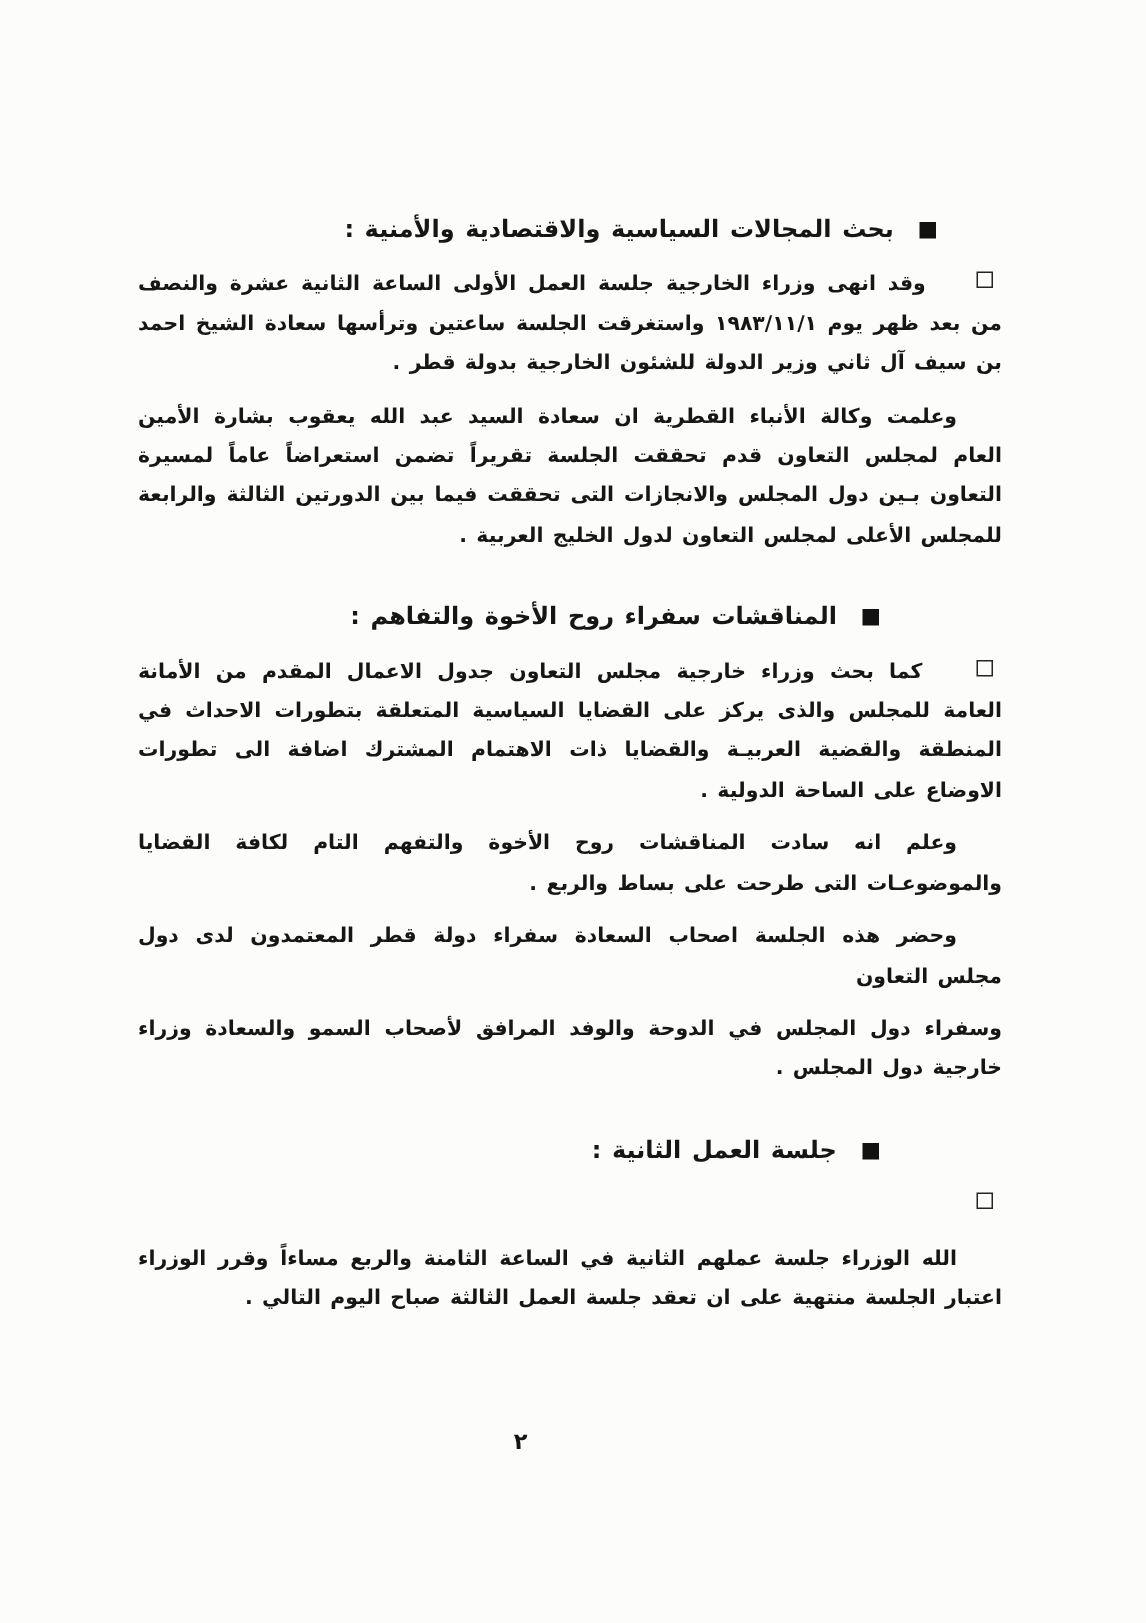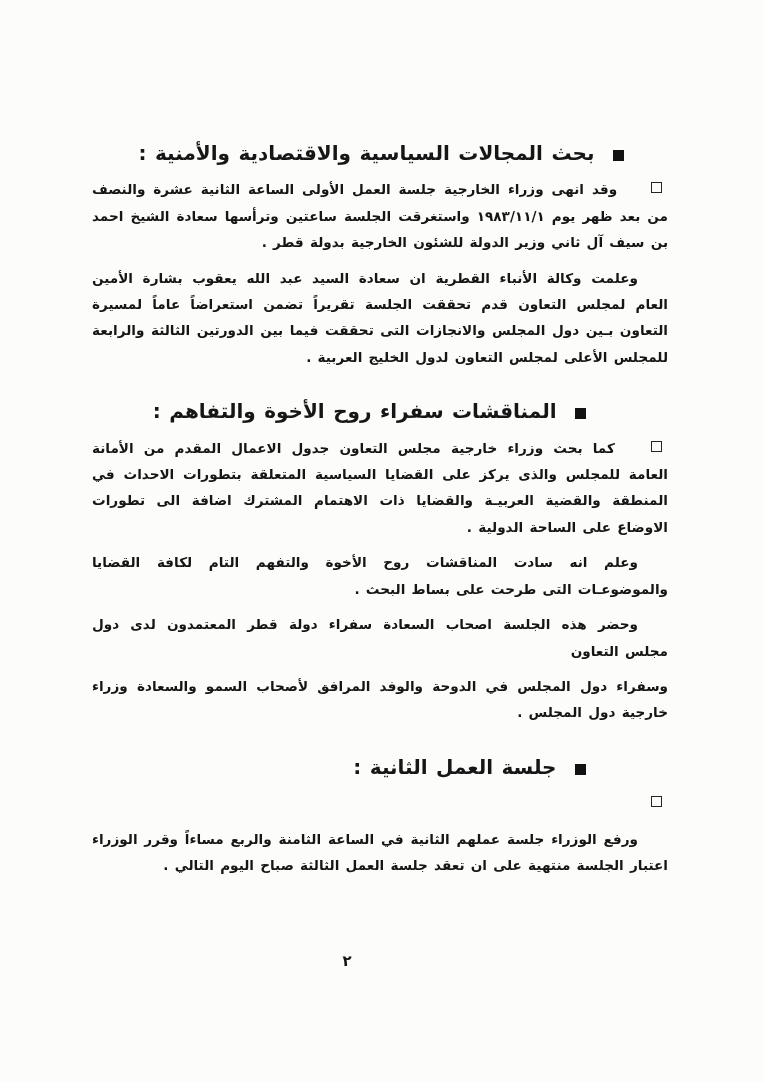--- a/index.html
+++ b/index.html
@@ -24,21 +24,21 @@
     top: 140px;
     right: 96px;
     left: 92px;
     font-weight: 700;
     font-size: 13.6px;
     line-height: 26.4px;
     text-align: justify;
     word-spacing: 1.5px;
   }
   .heading {
-    font-size: 20px;
+    font-size: 16px;
     font-weight: 700;
     margin: 0 0 10px 0;
     text-align: right;
     white-space: nowrap;
   }
   .heading.h-indent-a { margin-right: 44px; margin-top: 0; }
   .heading.h-indent-b { margin-right: 82px; margin-top: 28px; }
   .bullet {
     display: inline-block;
     width: 11px;
@@ -99,39 +99,39 @@
     <div>
       <h2 class="heading h-indent-b">
         <span class="bullet"></span>
         <span>المناقشات سفراء روح الأخوة والتفاهم :</span>
       </h2>
       <p class="para lead">
         <span class="sq-marker"></span>
         <span>كما بحث وزراء خارجية مجلس التعاون جدول الاعمال المقدم من الأمانة العامة للمجلس والذى يركز على القضايا السياسية المتعلقة بتطورات الاحداث في المنطقة والقضية العربيـة والقضايا ذات الاهتمام المشترك اضافة الى تطورات الاوضاع على الساحة الدولية .</span>
       </p>
       <p class="para indent">
-        <span>وعلم انه سادت المناقشات روح الأخوة والتفهم التام لكافة القضايا والموضوعـات التى طرحت على بساط البحث .</span>
+        <span>وعلم انه سادت المناقشات روح الأخوة والتفهم التام لكافة القضايا والموضوعـات التى طرحت على بساط والربع .</span>
       </p>
       <p class="para indent">
         <span>وحضر هذه الجلسة اصحاب السعادة سفراء دولة قطر المعتمدون لدى دول مجلس التعاون</span>
       </p>
       <p class="para">
         <span>وسفراء دول المجلس في الدوحة والوفد المرافق لأصحاب السمو والسعادة وزراء خارجية دول المجلس .</span>
       </p>
     </div>
 
     <div>
       <h2 class="heading h-indent-b">
         <span class="bullet"></span>
         <span>جلسة العمل الثانية :</span>
       </h2>
       <p class="para lead">
         <span class="sq-marker"></span>
       </p>
       <p class="para indent">
-        <span>ورفع الوزراء جلسة عملهم الثانية في الساعة الثامنة والربع مساءاً وقرر الوزراء اعتبار الجلسة منتهية على ان تعقد جلسة العمل الثالثة صباح اليوم التالي .</span>
+        <span>الله الوزراء جلسة عملهم الثانية في الساعة الثامنة والربع مساءاً وقرر الوزراء اعتبار الجلسة منتهية على ان تعقد جلسة العمل الثالثة صباح اليوم التالي .</span>
       </p>
     </div>
 
   </div>
 
   <div class="page-number">٢</div>
 </div>
 
 </body></html>

